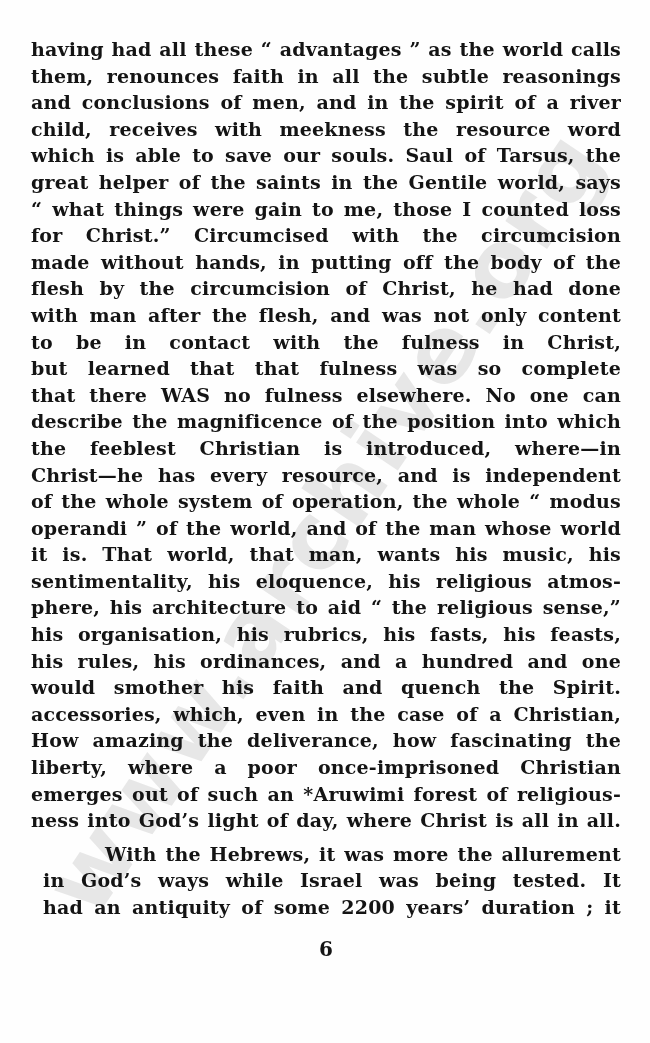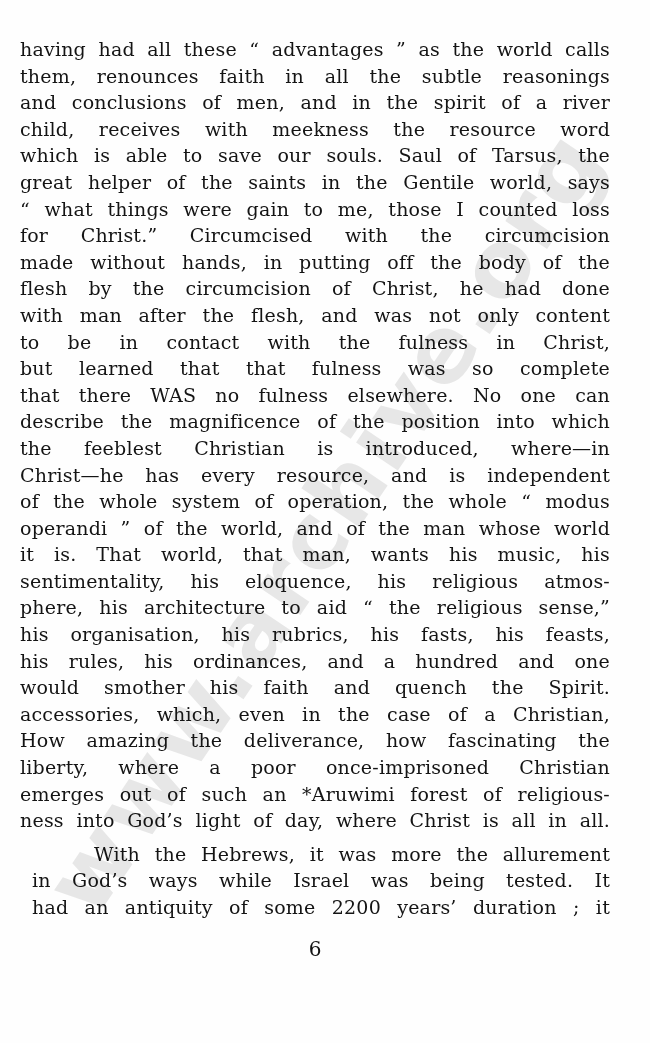--- a/index.html
+++ b/index.html
@@ -26,24 +26,25 @@
     font-weight: bold;
     font-size: 92px;
     letter-spacing: 3px;
     color: rgba(110, 110, 110, 0.16);
     white-space: nowrap;
     z-index: 0;
     user-select: none;
   }
   .text-block {
     position: absolute;
-    left: 20px;
+    left: 31px;
     top: 36px;
     width: 590px;
     z-index: 1;
+    font-weight: bold;
   }
   .paragraph { margin: 0; }
   .paragraph .line {
     font-size: 19px;
     line-height: 26.6px;
     text-align: justify;
     text-align-last: justify;
     letter-spacing: 0.2px;
   }
   .para2 { margin-top: 7px; margin-left: 12px; }

